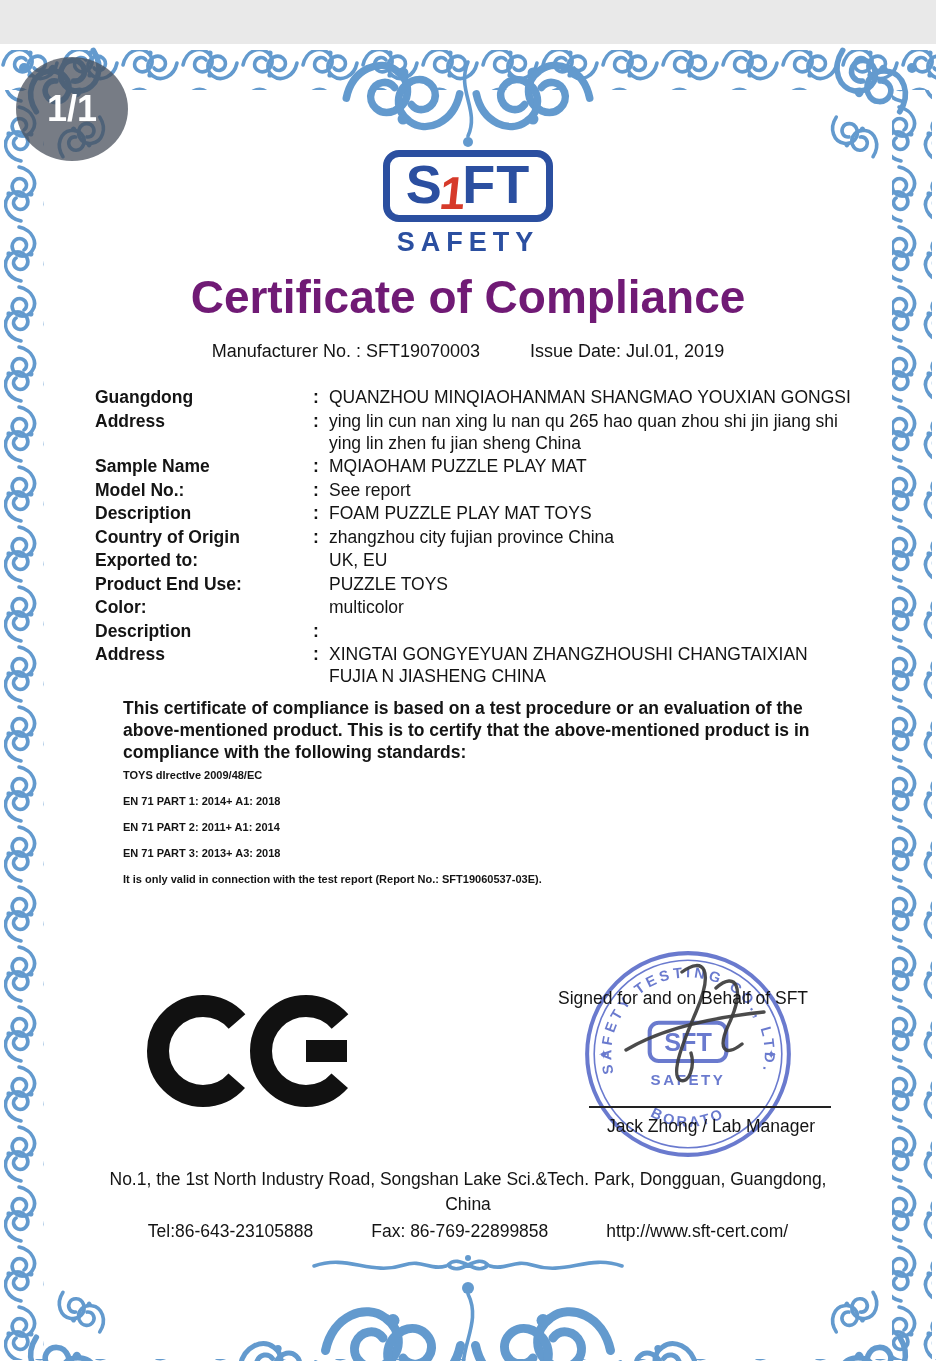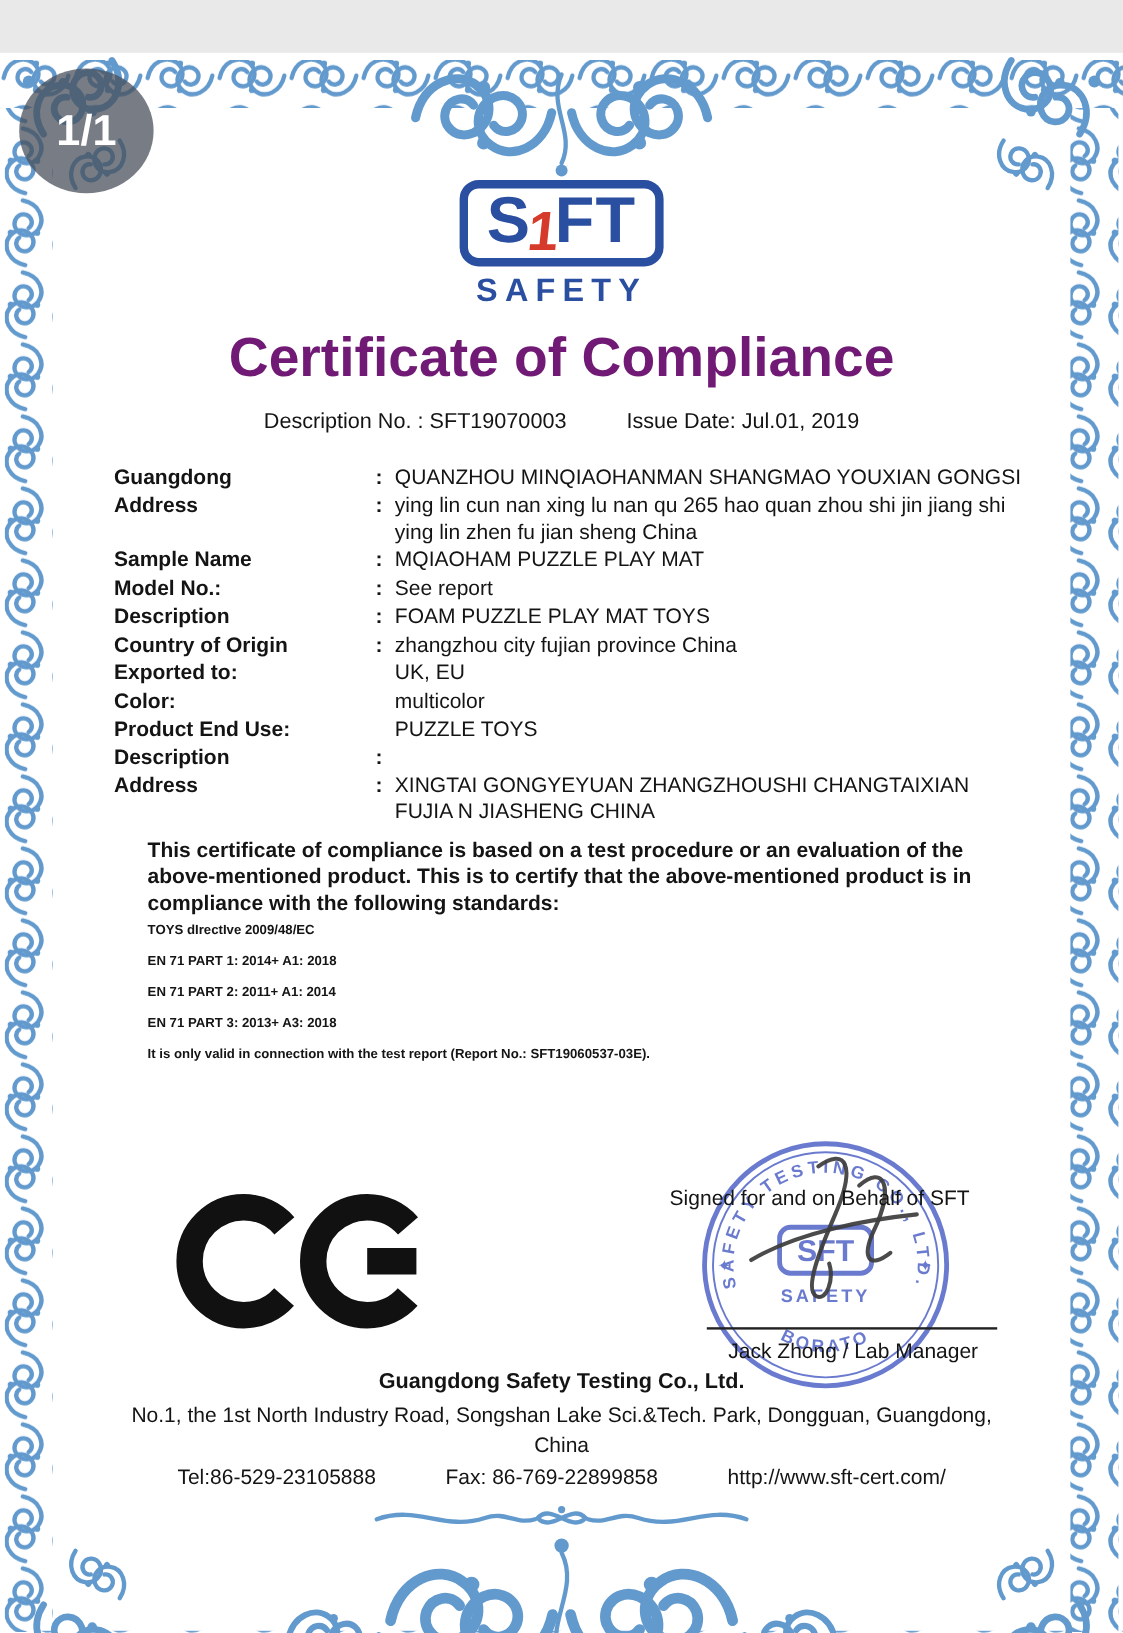--- a/index.html
+++ b/index.html
@@ -126,21 +126,21 @@
       <div class="logo-box">
         <span class="logo-letter">S</span><span class="logo-one">1</span><span class="logo-letter">FT</span>
       </div>
       <div class="logo-safety">SAFETY</div>
     </div>
 
     <div class="title">Certificate of Compliance</div>
 
     <div class="certline">
       <div class="cno">
-        <span class="bold">Description No.</span>
+        <span class="bold">Manufacturer No.</span>
         <span>:</span>
         <span>SFT19070003</span>
       </div>
       <div>Issue Date: Jul.01, 2019</div>
     </div>
 
     <div class="fields">
       <div class="frow">
         <div class="flabel">Guangdong</div>
         <div class="fsep">:</div>
@@ -170,28 +170,28 @@
         <div class="flabel">Country of Origin</div>
         <div class="fsep">:</div>
         <div class="fvalue">zhangzhou city fujian province China</div>
       </div>
       <div class="frow">
         <div class="flabel">Exported to:</div>
         <div class="fsep"></div>
         <div class="fvalue">UK, EU</div>
       </div>
       <div class="frow">
+        <div class="flabel">Product End Use:</div>
+        <div class="fsep"></div>
+        <div class="fvalue">PUZZLE TOYS</div>
+      </div>
+      <div class="frow">
         <div class="flabel">Color:</div>
         <div class="fsep"></div>
         <div class="fvalue">multicolor</div>
-      </div>
-      <div class="frow">
-        <div class="flabel">Product End Use:</div>
-        <div class="fsep"></div>
-        <div class="fvalue">PUZZLE TOYS</div>
       </div>
       <div class="frow">
         <div class="flabel">Description</div>
         <div class="fsep">:</div>
       </div>
       <div class="frow">
         <div class="flabel">Address</div>
         <div class="fsep">:</div>
         <div class="fvalue">XINGTAI GONGYEYUAN ZHANGZHOUSHI CHANGTAIXIAN FUJIA N JIASHENG CHINA</div>
       </div>
@@ -236,25 +236,24 @@
     <svg class="signature" width="190" height="160" viewBox="0 0 190 160" aria-hidden="true">
       <path class="sig-stroke" d="M86,18 C108,2 118,16 100,58 C88,86 74,120 84,126 C93,131 99,112 95,99"></path>
       <path class="sig-stroke" d="M30,96 C70,72 130,62 168,58"></path>
       <path class="sig-stroke" d="M120,34 C140,16 150,34 132,72 C122,94 128,104 146,90"></path>
     </svg>
 
     <div class="signedfor">Signed for and on Behalf of SFT</div>
     <div class="sigline"></div>
     <div class="signer">Jack Zhong / Lab Manager</div>
 
-    <div class="f-company">Guangdong Safety Testing Co., Ltd.</div>
     <div class="f-addr1">No.1, the 1st North Industry Road, Songshan Lake Sci.&amp;Tech. Park, Dongguan, Guangdong,</div>
     <div class="f-addr2">China</div>
     <div class="f-contacts">
-      <span>Tel:86-529-23105888</span>
+      <span>Tel:86-643-23105888</span>
       <span>Fax: 86-769-22899858</span>
       <span>http://www.sft-cert.com/</span>
     </div>
 
     <div class="divider">
       <svg width="320" height="30" viewBox="0 0 320 30" aria-hidden="true">
         <path class="vine" d="M6,16 C40,4 62,26 96,15 C114,9 122,21 138,16"></path>
         <path class="vine" d="M314,16 C280,4 258,26 224,15 C206,9 198,21 182,16"></path>
         <path class="vine" d="M140,15 C152,2 168,28 180,15 C168,2 152,28 140,15"></path>
         <circle class="leaf" cx="160" cy="8" r="3"></circle>

